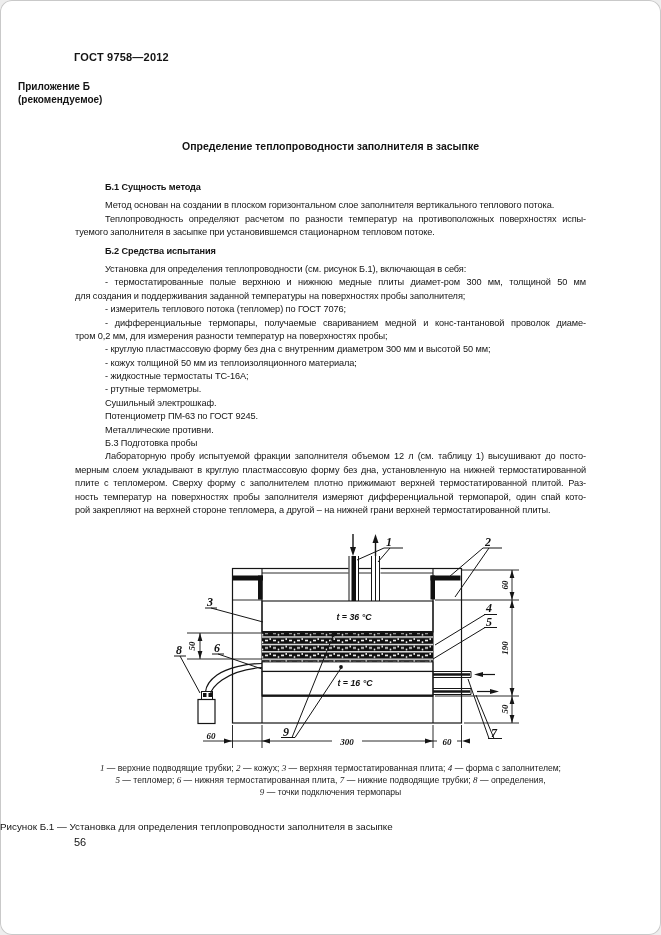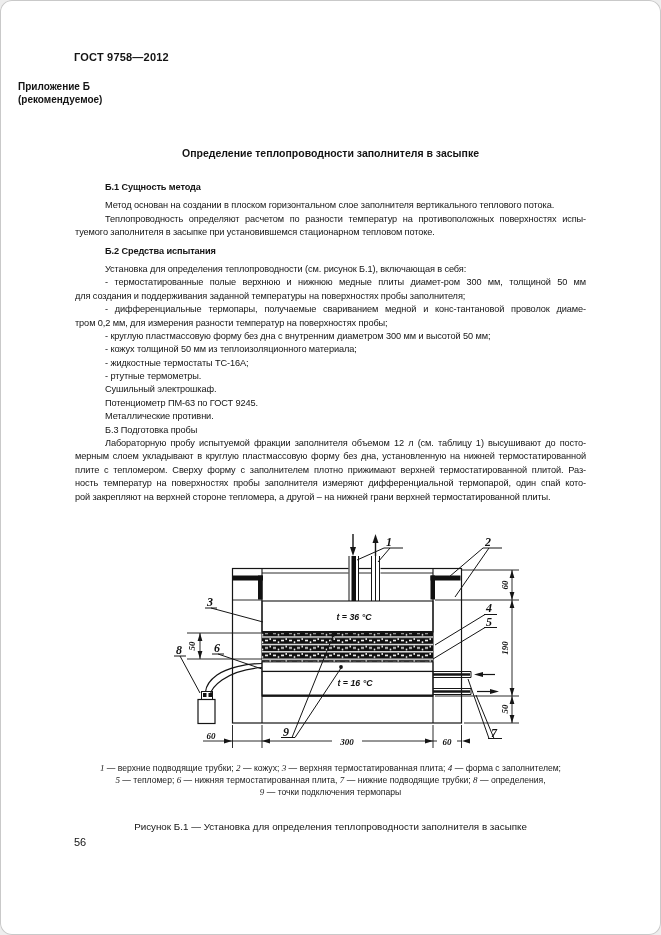--- a/index.html
+++ b/index.html
@@ -3,30 +3,30 @@
 <meta charset="utf-8">
 <style>
   html,body{margin:0;padding:0;background:#eee;}
   .page{
     position:relative;width:661px;height:935px;background:#fff;
     box-shadow:inset 0 0 0 1px #c9c9c9;overflow:hidden;
     font-family:"Liberation Sans",sans-serif;color:#141414;border-radius:12px;
   }
   .hdr{position:absolute;left:74px;top:51px;font-size:11px;font-weight:bold;letter-spacing:.2px;}
   .annex{position:absolute;left:18px;top:80px;width:100%;text-align:left;font-weight:bold;font-size:10px;line-height:13px;}
-  .doc-title{position:absolute;left:0;top:147px;width:100%;text-align:center;font-weight:bold;font-size:10.5px;}
+  .doc-title{position:absolute;left:0;top:140px;width:100%;text-align:center;font-weight:bold;font-size:10.5px;}
   .body-text{position:absolute;left:75px;top:176px;width:511px;}
   .ln{font-size:9.2px;line-height:13.4px;height:13.4px;overflow:hidden;letter-spacing:-0.1px;}
   .ln.h{font-weight:bold;padding-left:30px;margin:5px 0;}
   .ln.i,.ln.ij{padding-left:30px;}
   .ln.j,.ln.ij{text-align:justify;text-align-last:justify;}
   .figure-svg{position:absolute;left:0;top:528px;}
   .legend{position:absolute;left:70px;top:762px;width:521px;text-align:center;font-size:8.6px;line-height:12px;color:#1a1a1a;}
   .legend .num{font-family:"Liberation Serif",serif;font-style:italic;font-size:9px;}
-  .caption{position:absolute;left:0;top:821px;width:100%;text-align:center;font-size:9.8px;}
+  .caption{position:absolute;left:0;top:821px;width:100%;text-align:left;font-size:9.8px;}
   .pagenum{position:absolute;left:74px;top:836px;font-size:11px;}
   .dg-num{font-family:"Liberation Serif",serif;font-style:italic;font-weight:bold;font-size:12px;fill:#111;}
   .dg-dim{font-family:"Liberation Serif",serif;font-style:italic;font-weight:bold;font-size:9px;fill:#111;}
   .dg-temp{font-family:"Liberation Sans",sans-serif;font-style:italic;font-weight:bold;font-size:8.8px;fill:#111;}
   .s{stroke:#151515;fill:none;}
 </style>
 </head>
 <body>
 
 <div class="page">
@@ -42,20 +42,21 @@
 
   <div class="body-text">
       <div class="ln h">Б.1 Сущность метода</div>
       <div class="ln i">Метод основан на создании в плоском горизонтальном слое заполнителя вертикального теплового потока.</div>
       <div class="ln ij">Теплопроводность определяют расчетом по разности температур на противоположных поверхностях испы-</div>
       <div class="ln ">туемого заполнителя в засыпке при установившемся стационарном тепловом потоке.</div>
       <div class="ln h">Б.2 Средства испытания</div>
       <div class="ln i">Установка для определения теплопроводности (см. рисунок Б.1), включающая в себя:</div>
       <div class="ln ij">- термостатированные полые верхнюю и нижнюю медные плиты диамет-ром 300 мм, толщиной 50 мм</div>
       <div class="ln ">для создания и поддерживания заданной температуры на поверхностях пробы заполнителя;</div>
+      <div class="ln i">- измеритель теплового потока (тепломер) по ГОСТ 7076;</div>
       <div class="ln ij">- дифференциальные термопары, получаемые свариванием медной и конс-тантановой проволок диаме-</div>
       <div class="ln ">тром 0,2 мм, для измерения разности температур на поверхностях пробы;</div>
       <div class="ln i">- круглую пластмассовую форму без дна с внутренним диаметром 300 мм и высотой 50 мм;</div>
       <div class="ln i">- кожух толщиной 50 мм из теплоизоляционного материала;</div>
       <div class="ln i">- жидкостные термостаты ТС-16А;</div>
       <div class="ln i">- ртутные термометры.</div>
       <div class="ln i">Сушильный электрошкаф.</div>
       <div class="ln i">Потенциометр ПМ-63 по ГОСТ 9245.</div>
       <div class="ln i">Металлические противни.</div>
       <div class="ln i">Б.3 Подготовка пробы</div>

